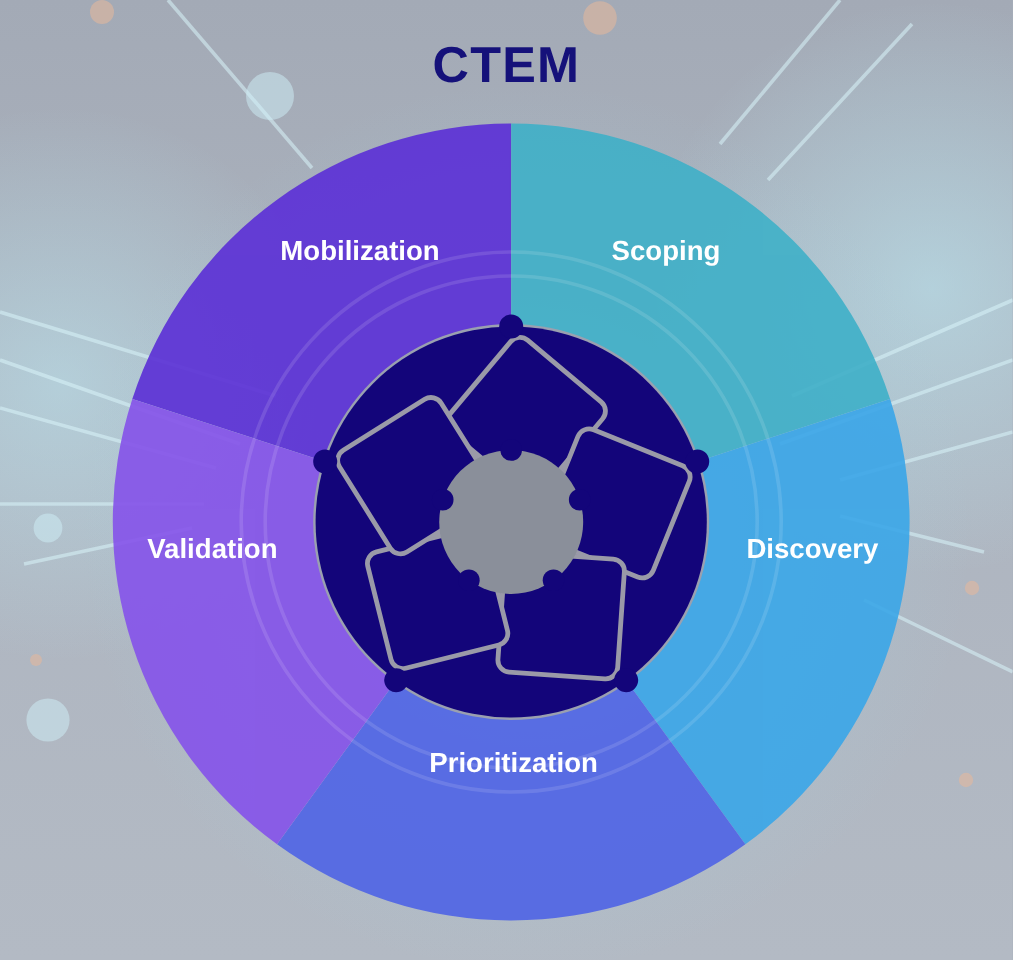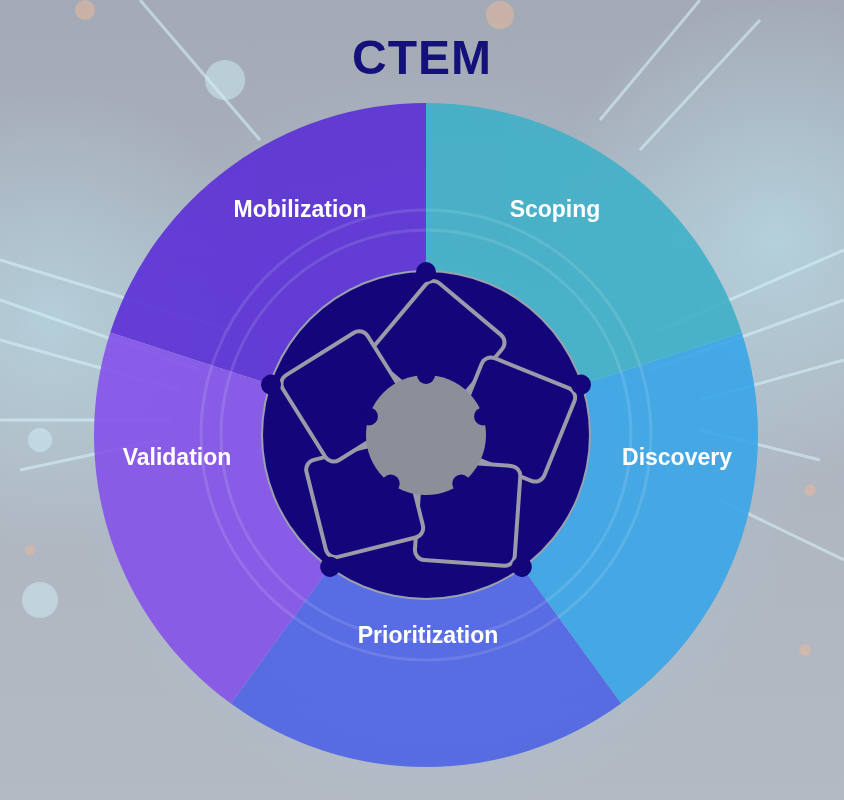--- a/index.html
+++ b/index.html
@@ -12,21 +12,21 @@
       position: absolute; inset: 0;
       background:
         radial-gradient(circle at 52% 55%, rgba(180,235,245,0.55) 0%, rgba(160,215,230,0.25) 30%, rgba(0,0,0,0) 60%),
         radial-gradient(circle at 92% 30%, rgba(190,240,250,0.5) 0%, rgba(0,0,0,0) 25%),
         radial-gradient(circle at 6% 40%, rgba(190,240,250,0.45) 0%, rgba(0,0,0,0) 25%),
         linear-gradient(180deg, #a3aab6 0%, #aeb5c0 50%, #b3bac4 100%);
     }
     .bg svg { position: absolute; inset: 0; }
     .title {
       position: absolute; left: 0; top: 30px; width: 844px; text-align: center;
-      font-weight: 700; font-size: 48px; color: #15117a; letter-spacing: 1px;
+      font-weight: 700; font-size: 42px; color: #15117a; letter-spacing: 1px;
     }
     .diagram { position: absolute; left: 0; top: 0; width: 844px; height: 800px; }
     .seg-label {
       font-family: "Liberation Sans", "DejaVu Sans", sans-serif;
       font-weight: 700; font-size: 23px; fill: #ffffff;
     }
   </style>
 </head>
 <body>
 

